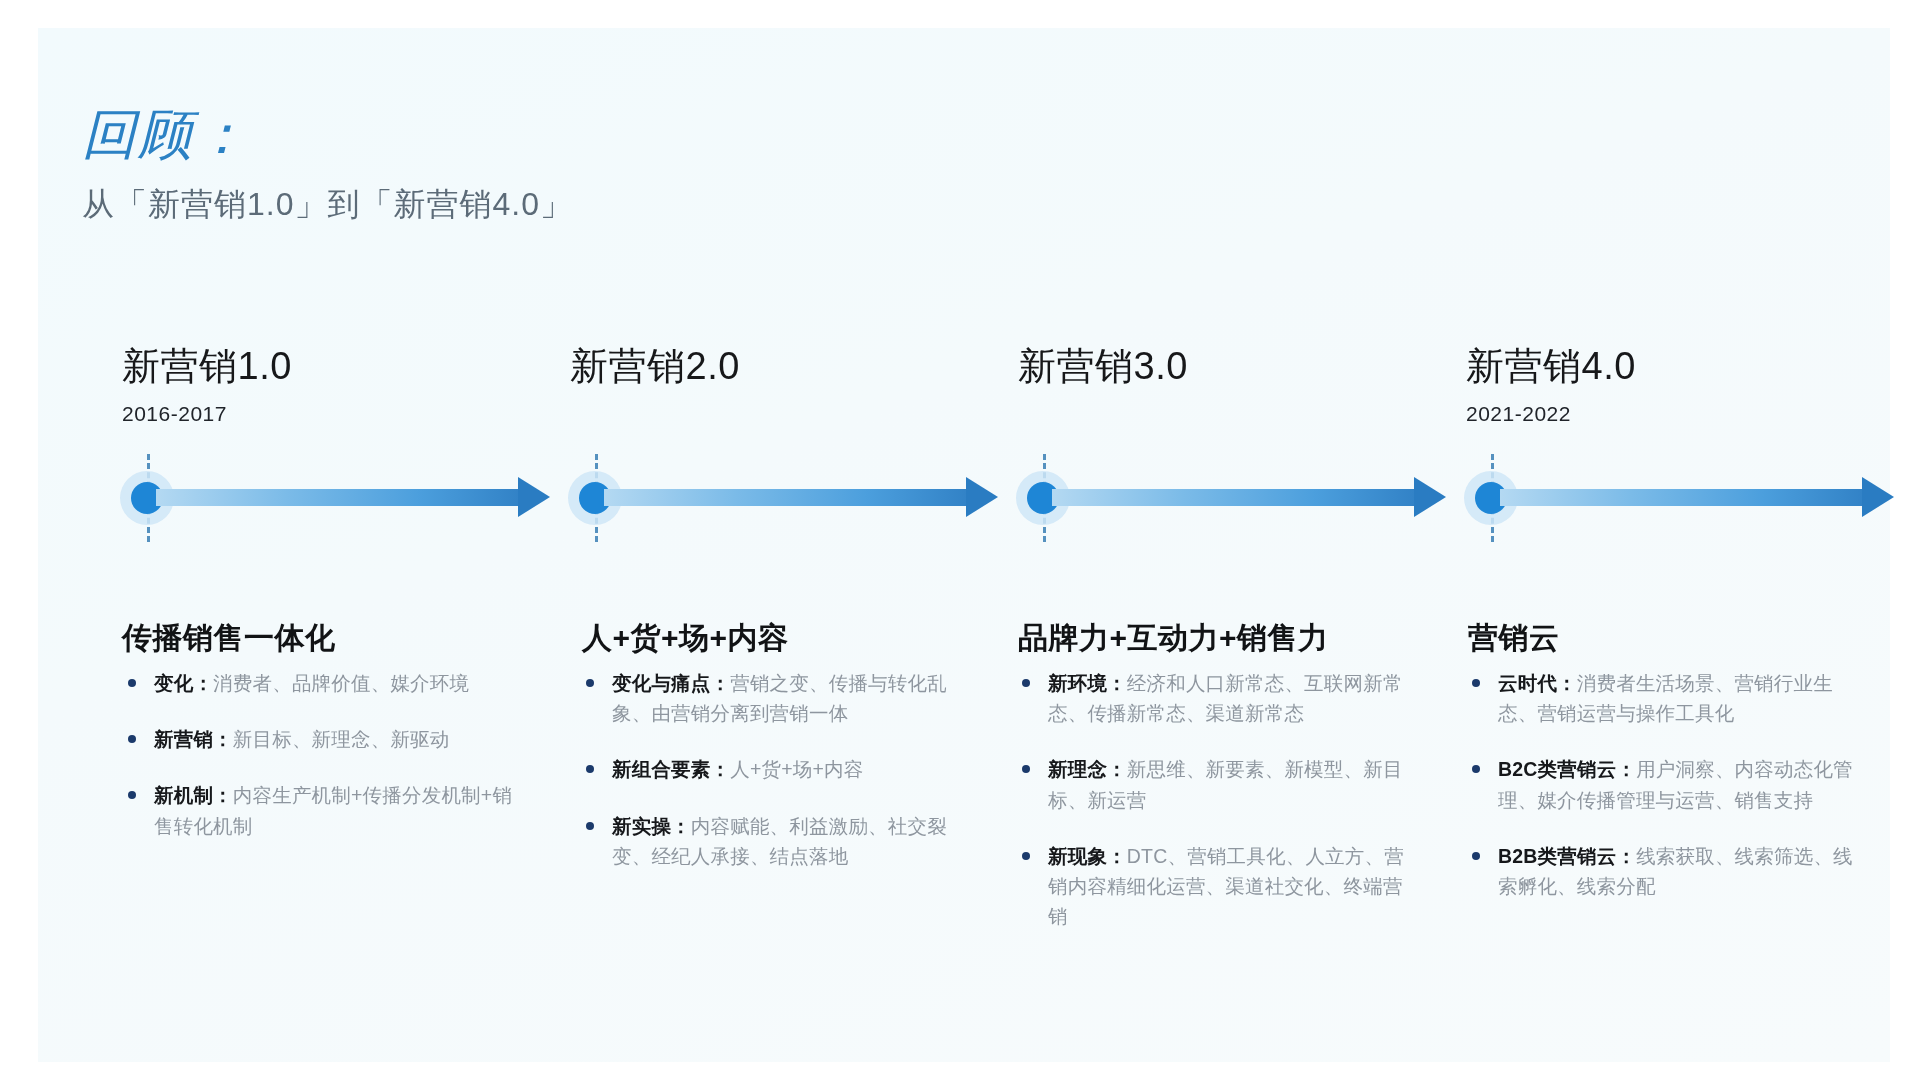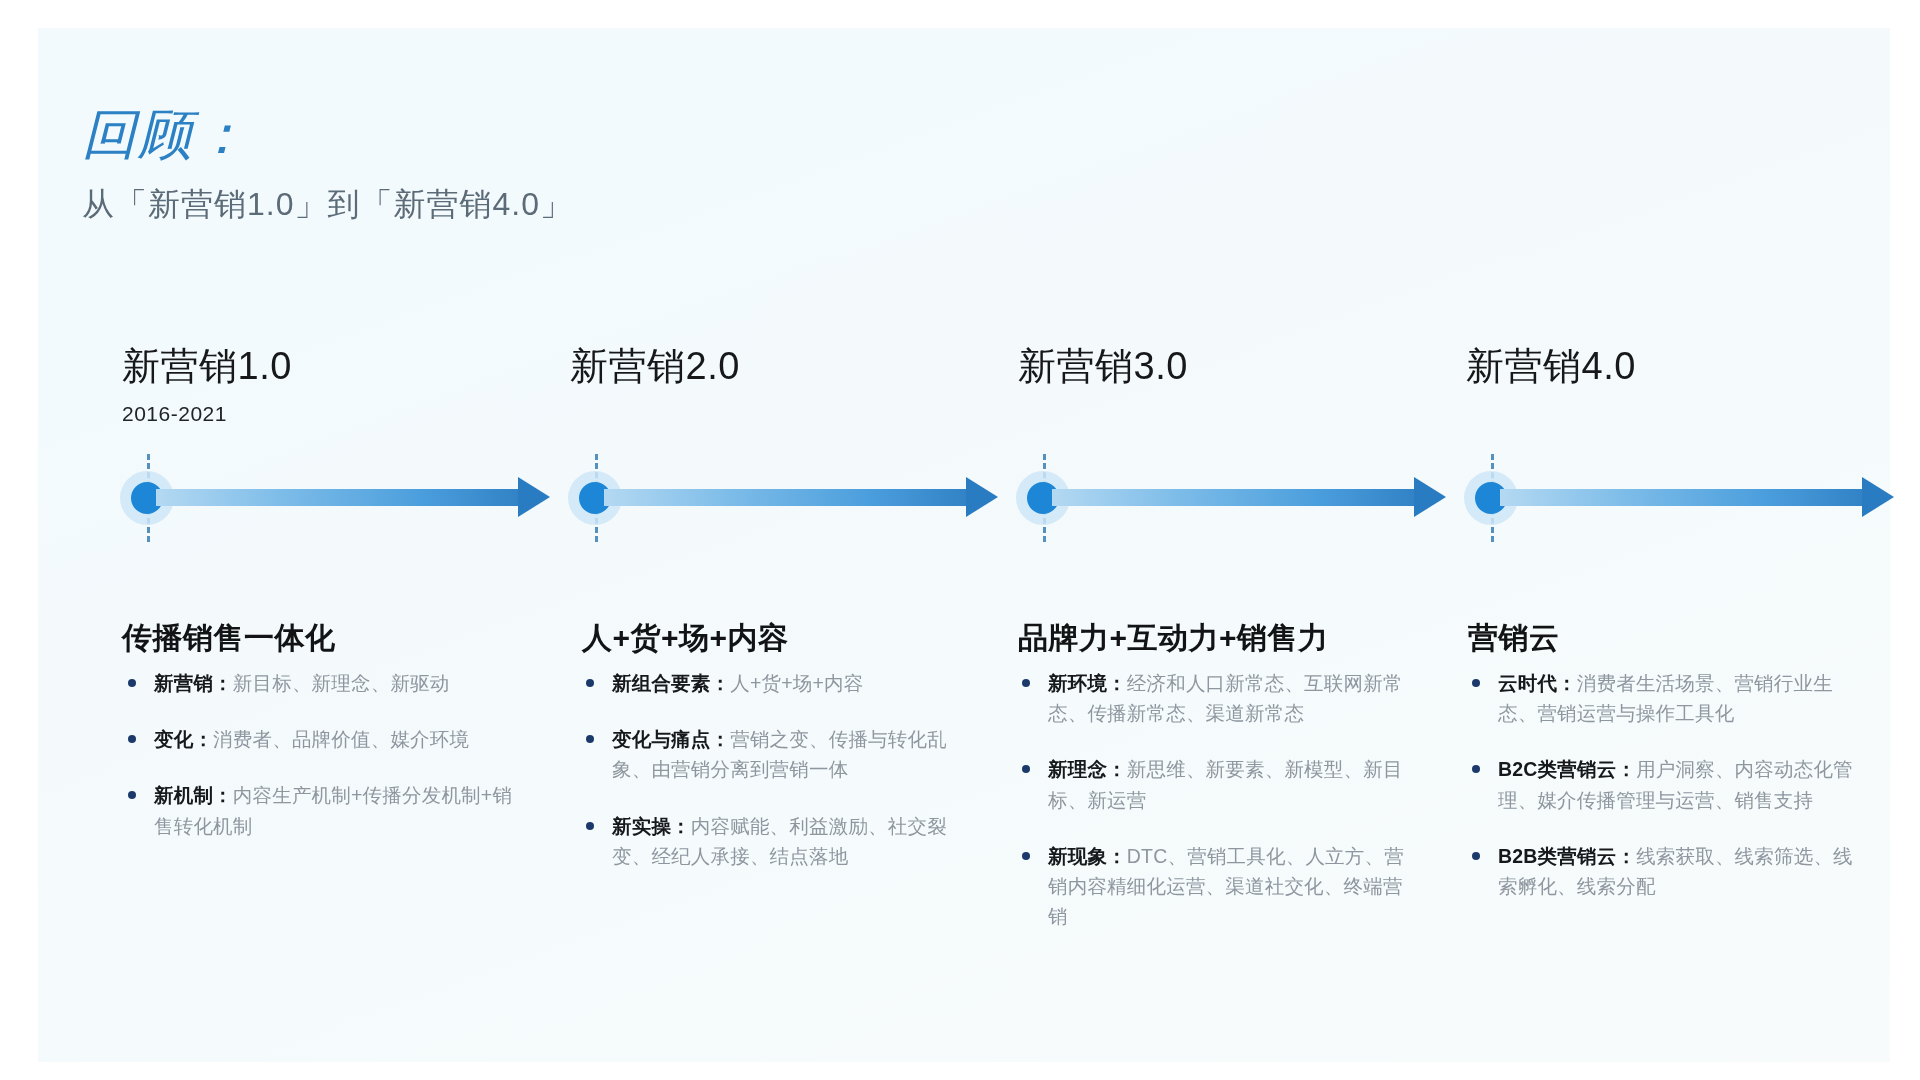--- a/index.html
+++ b/index.html
@@ -192,48 +192,48 @@
 <div id="slide">
 
   <div id="header">
     <h1 id="page-title">回顾：</h1>
     <div id="page-subtitle">从「新营销1.0」到「新营销4.0」</div>
   </div>
 
   <div id="timeline">
       <div class="col col-0">
         <div class="era-title">新营销1.0</div>
-        <div class="era-years">2016-2021</div>
+        <div class="era-years">2016-2017</div>
         <div class="track">
           <div class="dashline"></div>
           <div class="halo"></div>
           <div class="node"></div>
           <div class="shaft"></div>
           <div class="head"></div>
         </div>
         <div class="phase">传播销售一体化</div>
         <ul class="bullets">
+          <li class="bullet"><span class="lead">变化：</span><span class="body">消费者、品牌价值、媒介环境</span></li>
           <li class="bullet"><span class="lead">新营销：</span><span class="body">新目标、新理念、新驱动</span></li>
-          <li class="bullet"><span class="lead">变化：</span><span class="body">消费者、品牌价值、媒介环境</span></li>
           <li class="bullet"><span class="lead">新机制：</span><span class="body">内容生产机制+传播分发机制+销售转化机制</span></li>
         </ul>
       </div>
       <div class="col col-1">
         <div class="era-title">新营销2.0</div>
         <div class="track">
           <div class="dashline"></div>
           <div class="halo"></div>
           <div class="node"></div>
           <div class="shaft"></div>
           <div class="head"></div>
         </div>
         <div class="phase">人+货+场+内容</div>
         <ul class="bullets">
+          <li class="bullet"><span class="lead">变化与痛点：</span><span class="body">营销之变、传播与转化乱象、由营销分离到营销一体</span></li>
           <li class="bullet"><span class="lead">新组合要素：</span><span class="body">人+货+场+内容</span></li>
-          <li class="bullet"><span class="lead">变化与痛点：</span><span class="body">营销之变、传播与转化乱象、由营销分离到营销一体</span></li>
           <li class="bullet"><span class="lead">新实操：</span><span class="body">内容赋能、利益激励、社交裂变、经纪人承接、结点落地</span></li>
         </ul>
       </div>
       <div class="col col-2">
         <div class="era-title">新营销3.0</div>
         <div class="track">
           <div class="dashline"></div>
           <div class="halo"></div>
           <div class="node"></div>
           <div class="shaft"></div>
@@ -241,20 +241,21 @@
         </div>
         <div class="phase">品牌力+互动力+销售力</div>
         <ul class="bullets">
           <li class="bullet"><span class="lead">新环境：</span><span class="body">经济和人口新常态、互联网新常态、传播新常态、渠道新常态</span></li>
           <li class="bullet"><span class="lead">新理念：</span><span class="body">新思维、新要素、新模型、新目标、新运营</span></li>
           <li class="bullet"><span class="lead">新现象：</span><span class="body">DTC、营销工具化、人立方、营销内容精细化运营、渠道社交化、终端营销</span></li>
         </ul>
       </div>
       <div class="col col-3">
         <div class="era-title">新营销4.0</div>
+        <div class="era-years">2021-2022</div>
         <div class="track">
           <div class="dashline"></div>
           <div class="halo"></div>
           <div class="node"></div>
           <div class="shaft"></div>
           <div class="head"></div>
         </div>
         <div class="phase">营销云</div>
         <ul class="bullets">
           <li class="bullet"><span class="lead">云时代：</span><span class="body">消费者生活场景、营销行业生态、营销运营与操作工具化</span></li>

